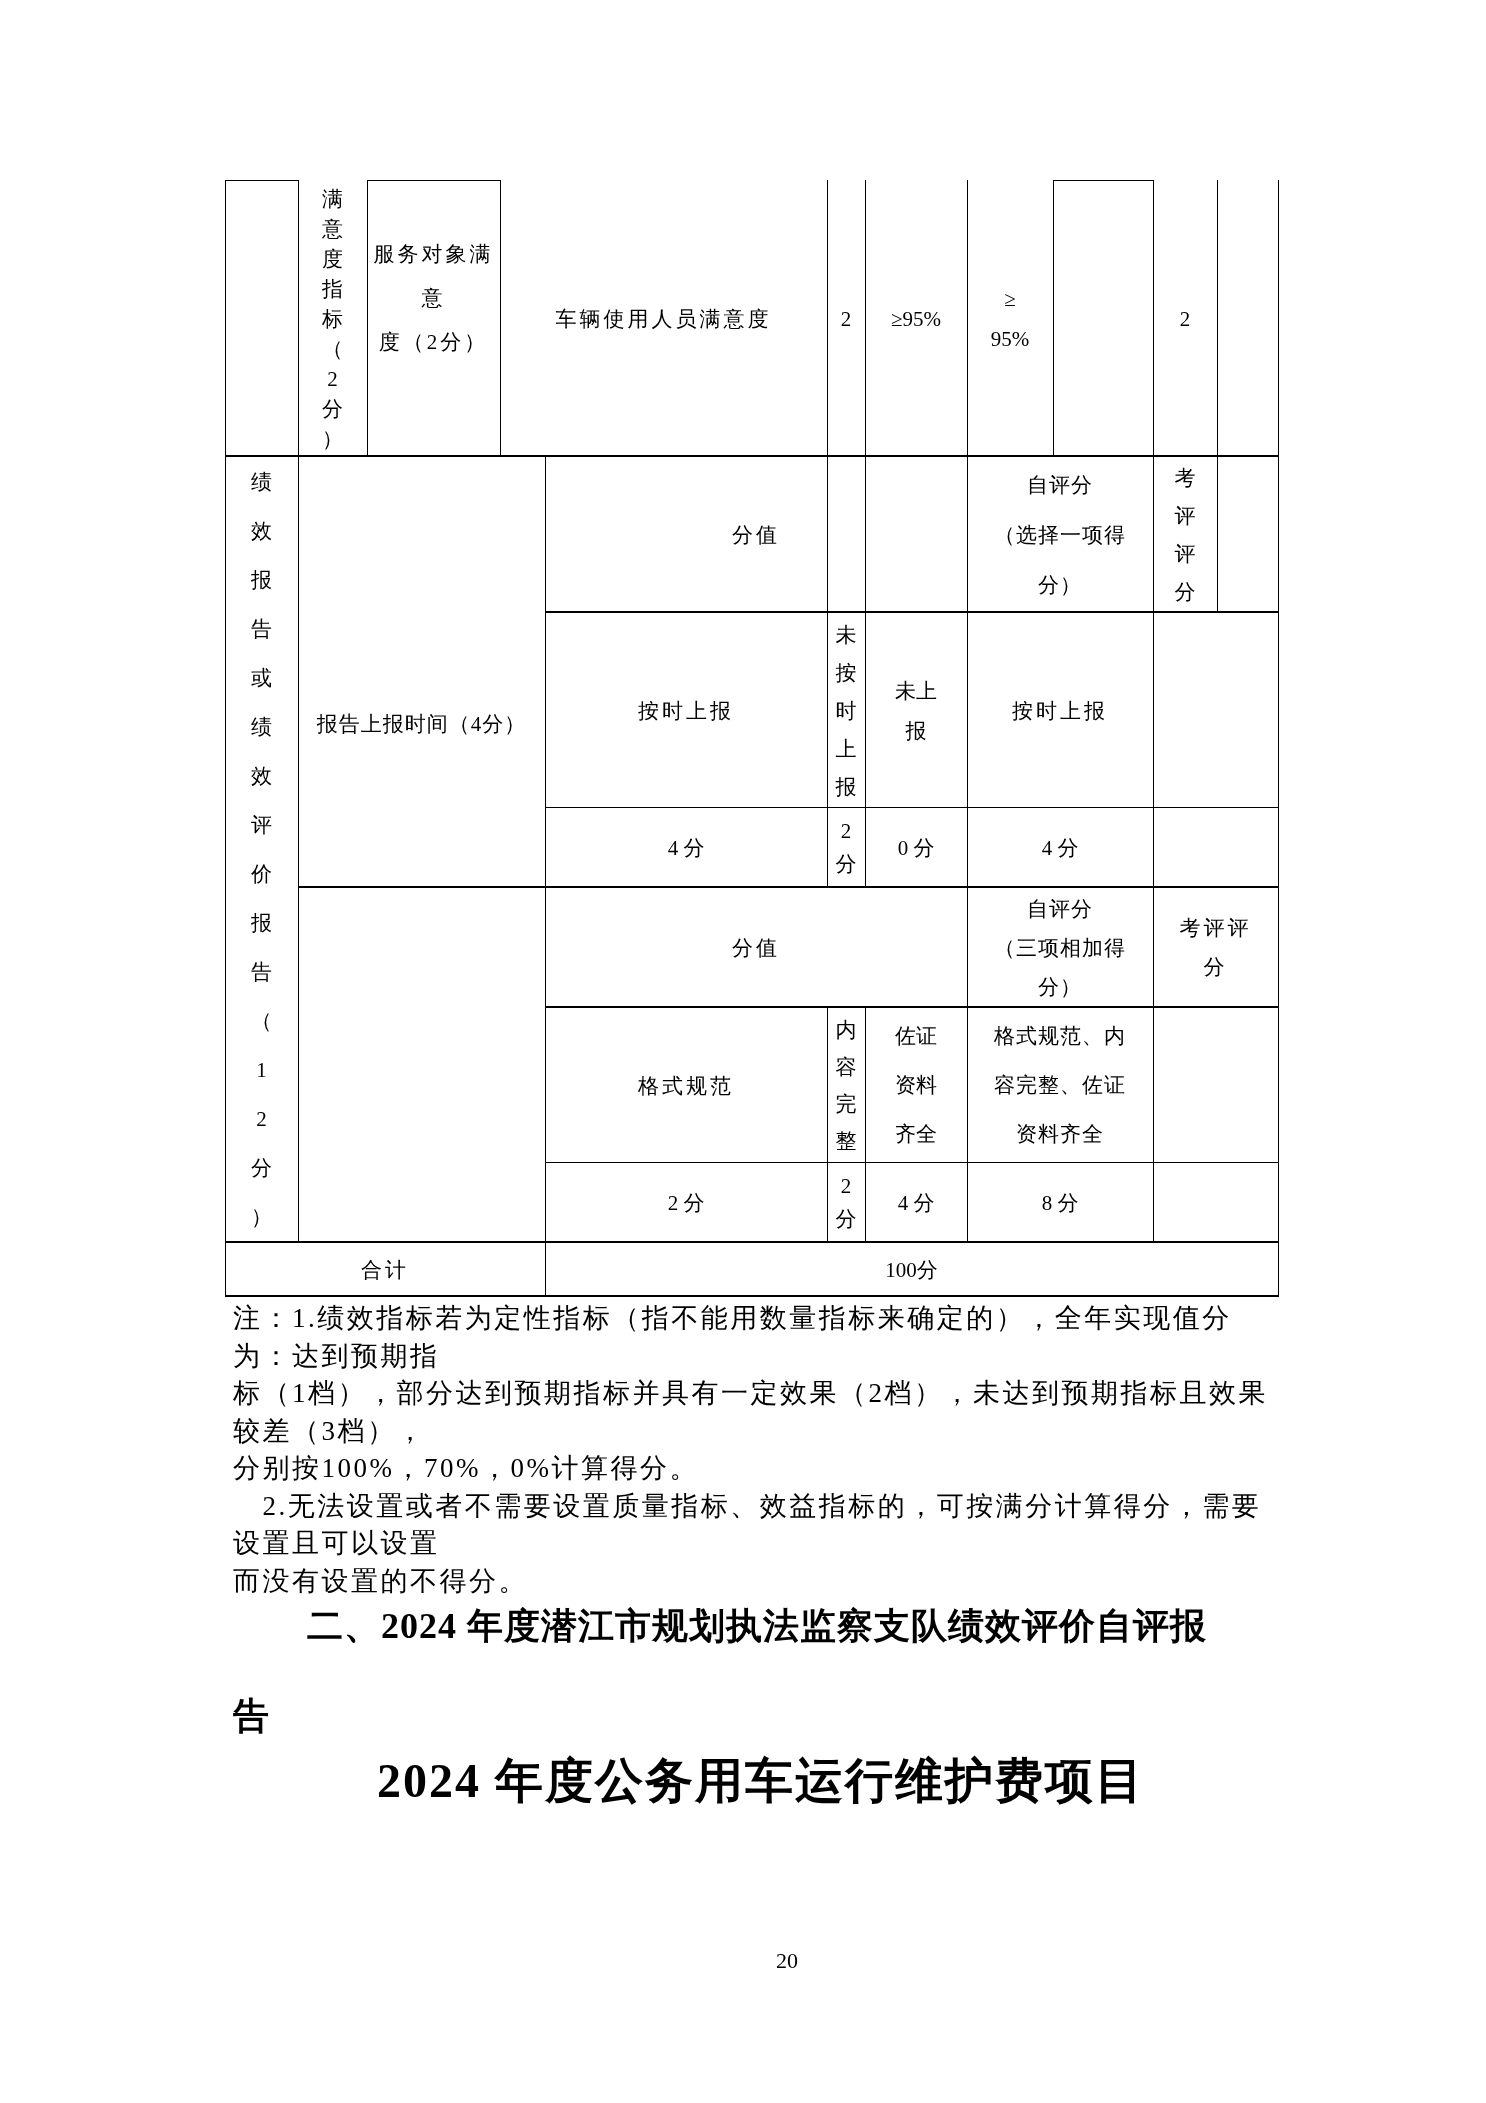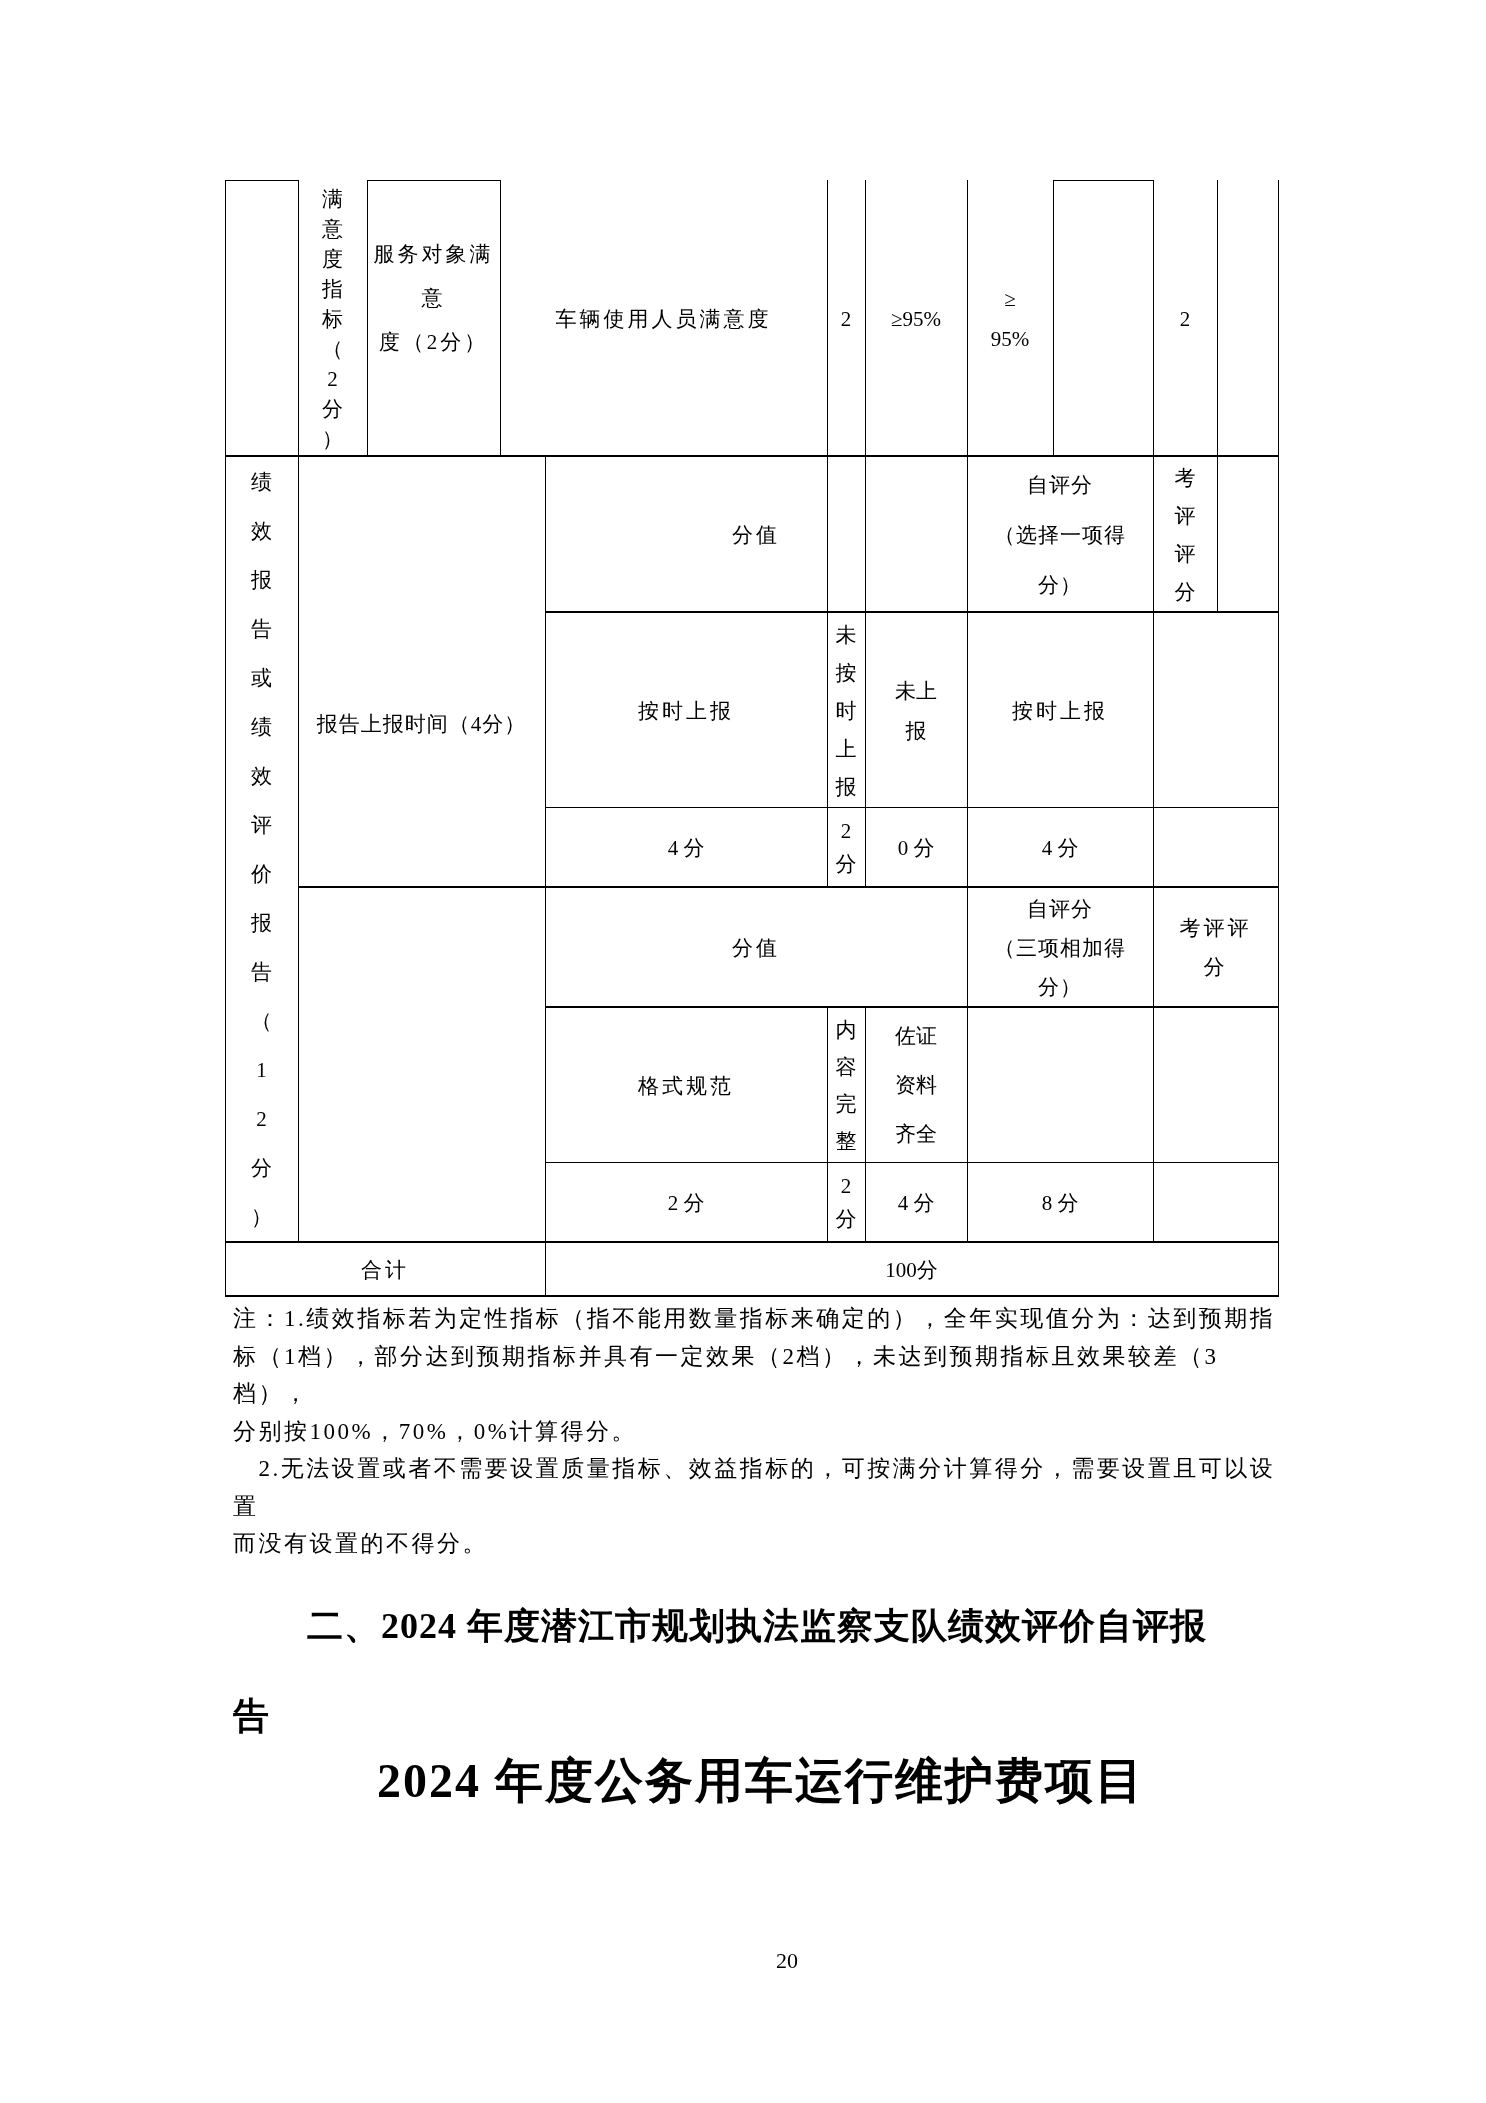--- a/index.html
+++ b/index.html
@@ -10,21 +10,21 @@
   .hline,.vline{position:absolute;background:#000;}
   .cell{
     position:absolute;box-sizing:border-box;
     display:flex;align-items:center;justify-content:center;
     text-align:center;white-space:pre-line;
     font-size:21px;line-height:32px;letter-spacing:3px;color:#000;
   }
   .tight{letter-spacing:0;}
   .notes{
     position:absolute;left:233px;top:1300px;width:1056px;
-    font-size:23px;line-height:37.5px;letter-spacing:2.5px;
+    font-size:27px;line-height:37.5px;letter-spacing:2.5px;
     white-space:pre-line;text-align:left;
   }
   .section-heading{
     position:absolute;left:233px;top:1581px;width:1056px;
     font-size:36px;line-height:90px;font-weight:bold;
     white-space:pre-line;text-align:left;letter-spacing:1px;
   }
   .report-title{
     position:absolute;left:233px;top:1750px;width:1056px;
     font-size:48px;line-height:62px;font-weight:bold;
@@ -133,20 +133,23 @@
   <div class="cell" style="left:1153px;top:888px;width:125px;height:120px;line-height:39px">考评评
 分</div>
   <div class="cell" style="left:545px;top:1008px;width:282px;height:155px">格式规范</div>
   <div class="cell tight" style="left:827px;top:1008px;width:38px;height:155px;line-height:37px">内
 容
 完
 整</div>
   <div class="cell tight" style="left:865px;top:1008px;width:102px;height:155px;line-height:49px">佐证
 资料
 齐全</div>
+  <div class="cell" style="left:967px;top:1008px;width:186px;height:155px;line-height:49px;letter-spacing:1px">格式规范、内
+容完整、佐证
+资料齐全</div>
   <div class="cell tight" style="left:545px;top:1163px;width:282px;height:80px">2 分</div>
   <div class="cell tight" style="left:827px;top:1163px;width:38px;height:80px;line-height:33px">2
 分</div>
   <div class="cell tight" style="left:865px;top:1163px;width:102px;height:80px">4 分</div>
   <div class="cell tight" style="left:967px;top:1163px;width:186px;height:80px">8 分</div>
 
   <div class="cell" style="left:225px;top:1243px;width:320px;height:54px">合计</div>
   <div class="cell tight" style="left:545px;top:1243px;width:733px;height:54px">100分</div>
 
   <div class="notes">注：1.绩效指标若为定性指标（指不能用数量指标来确定的），全年实现值分为：达到预期指

